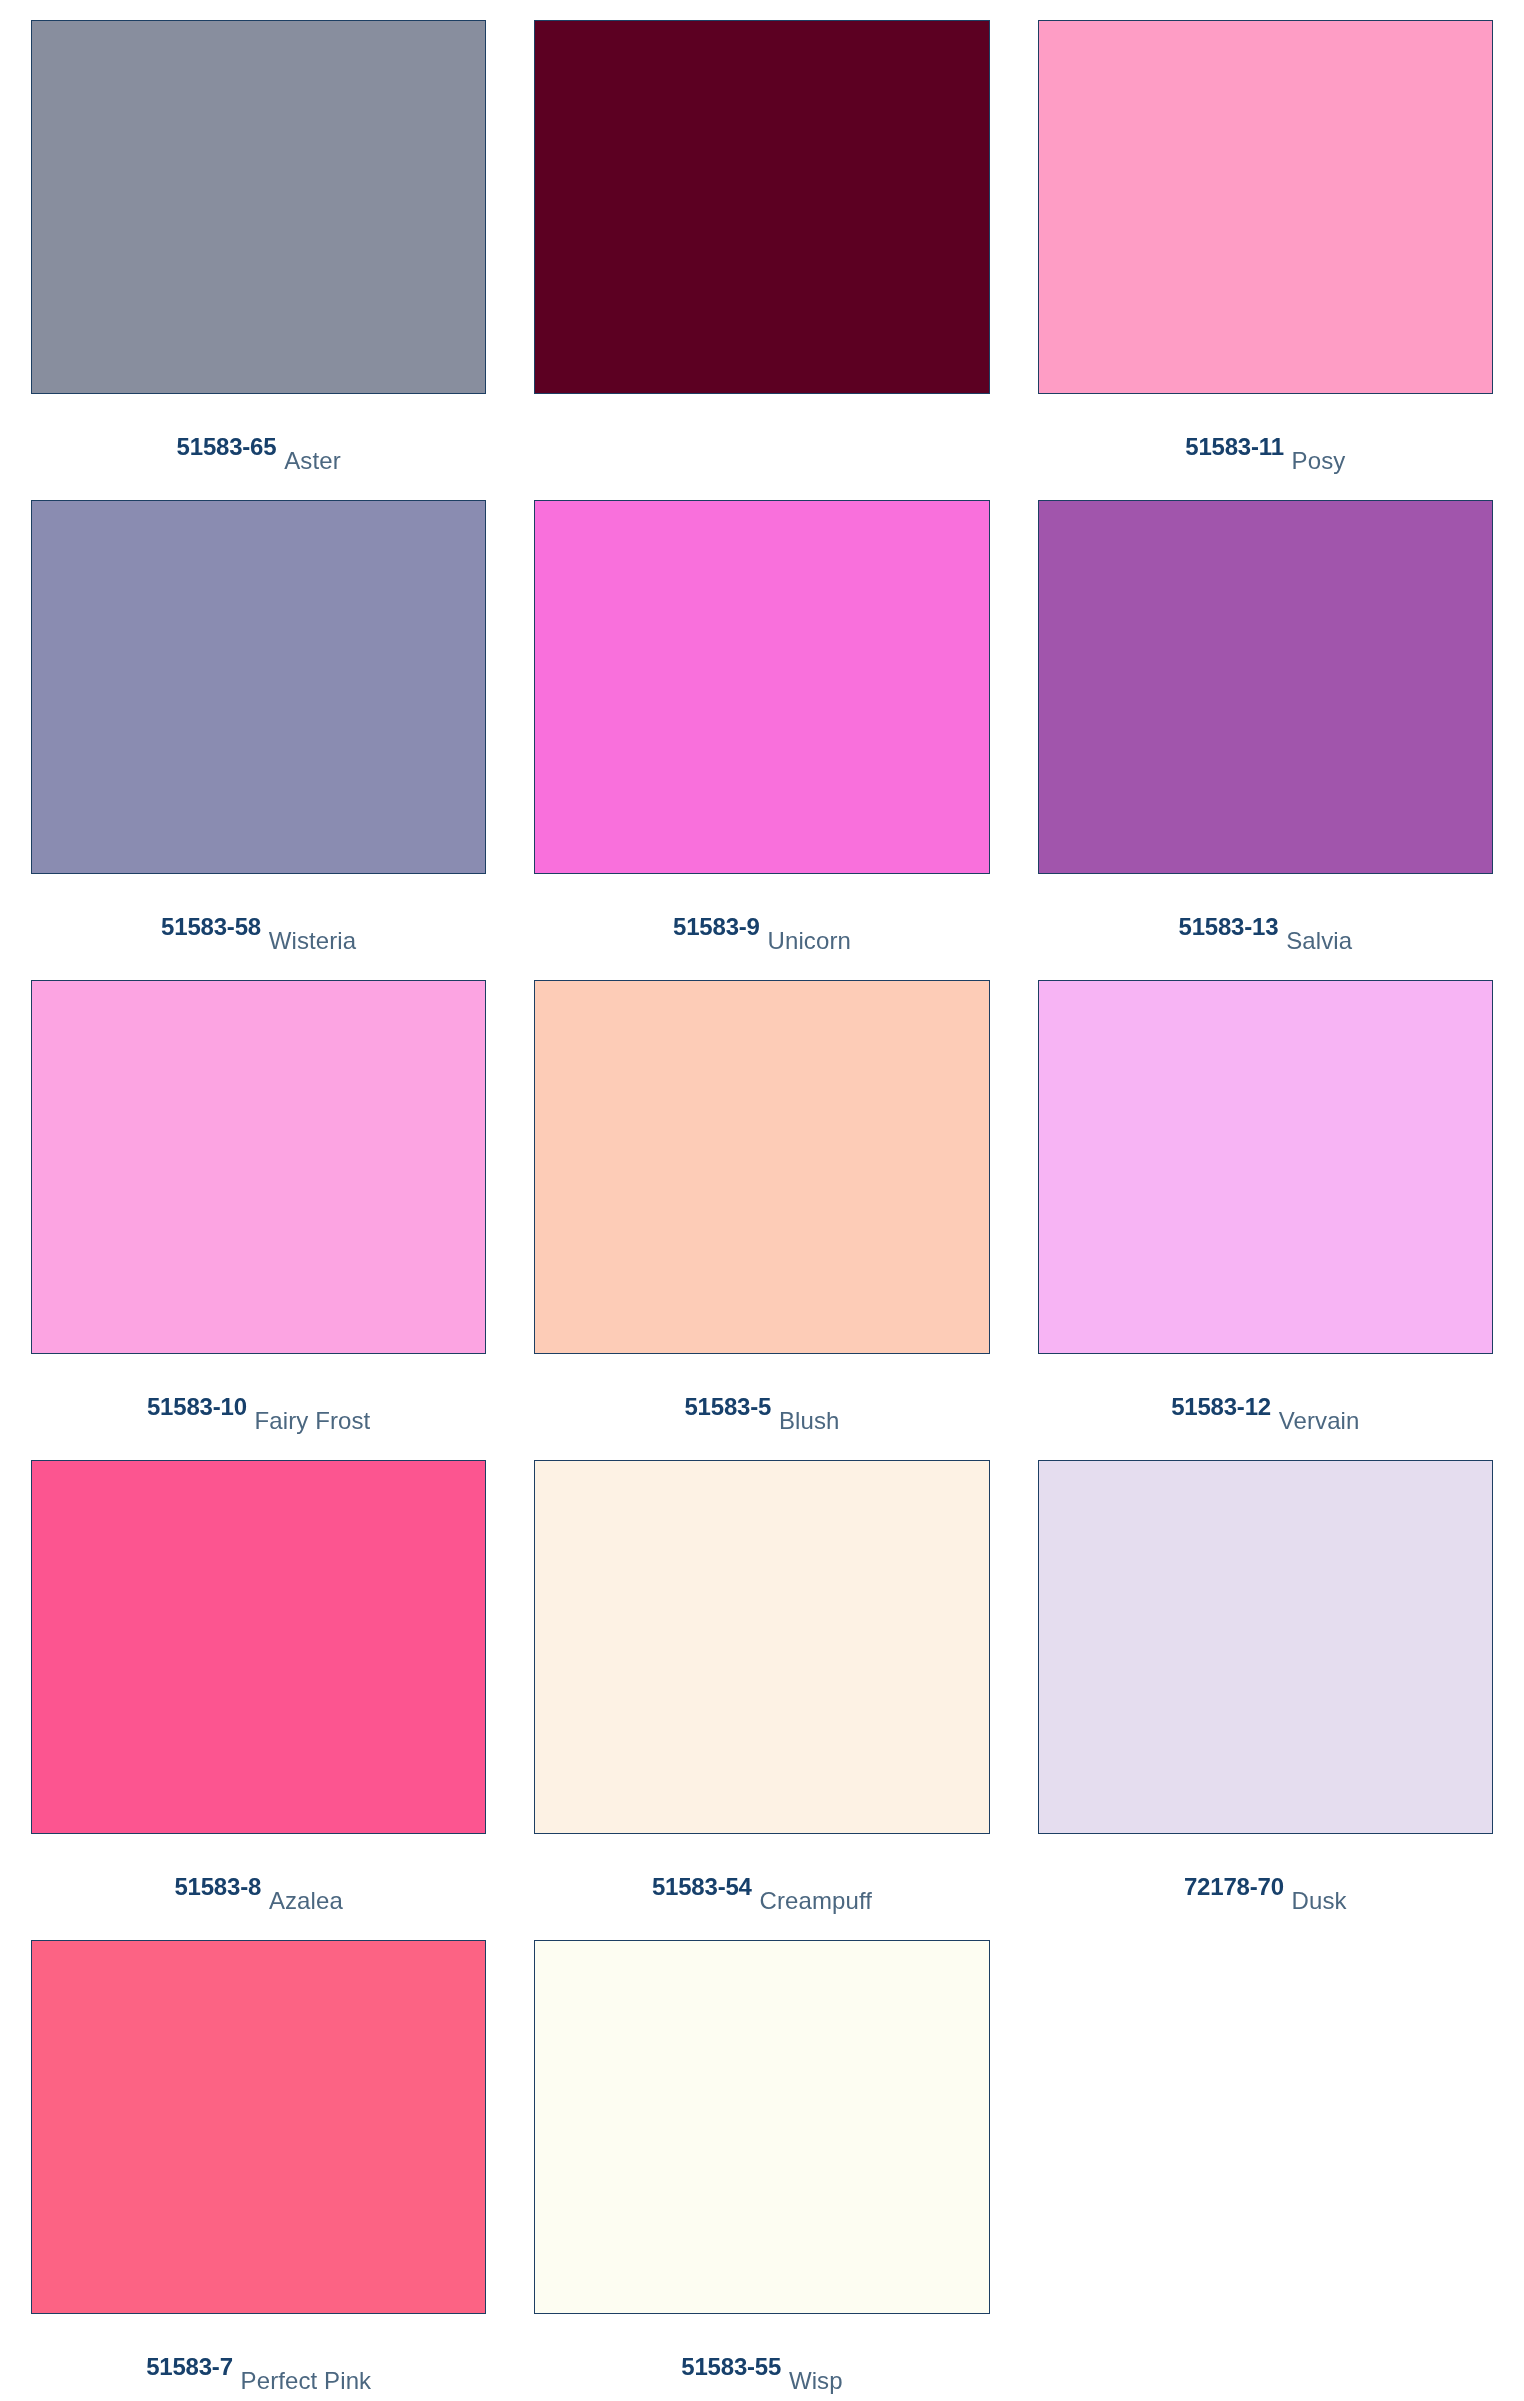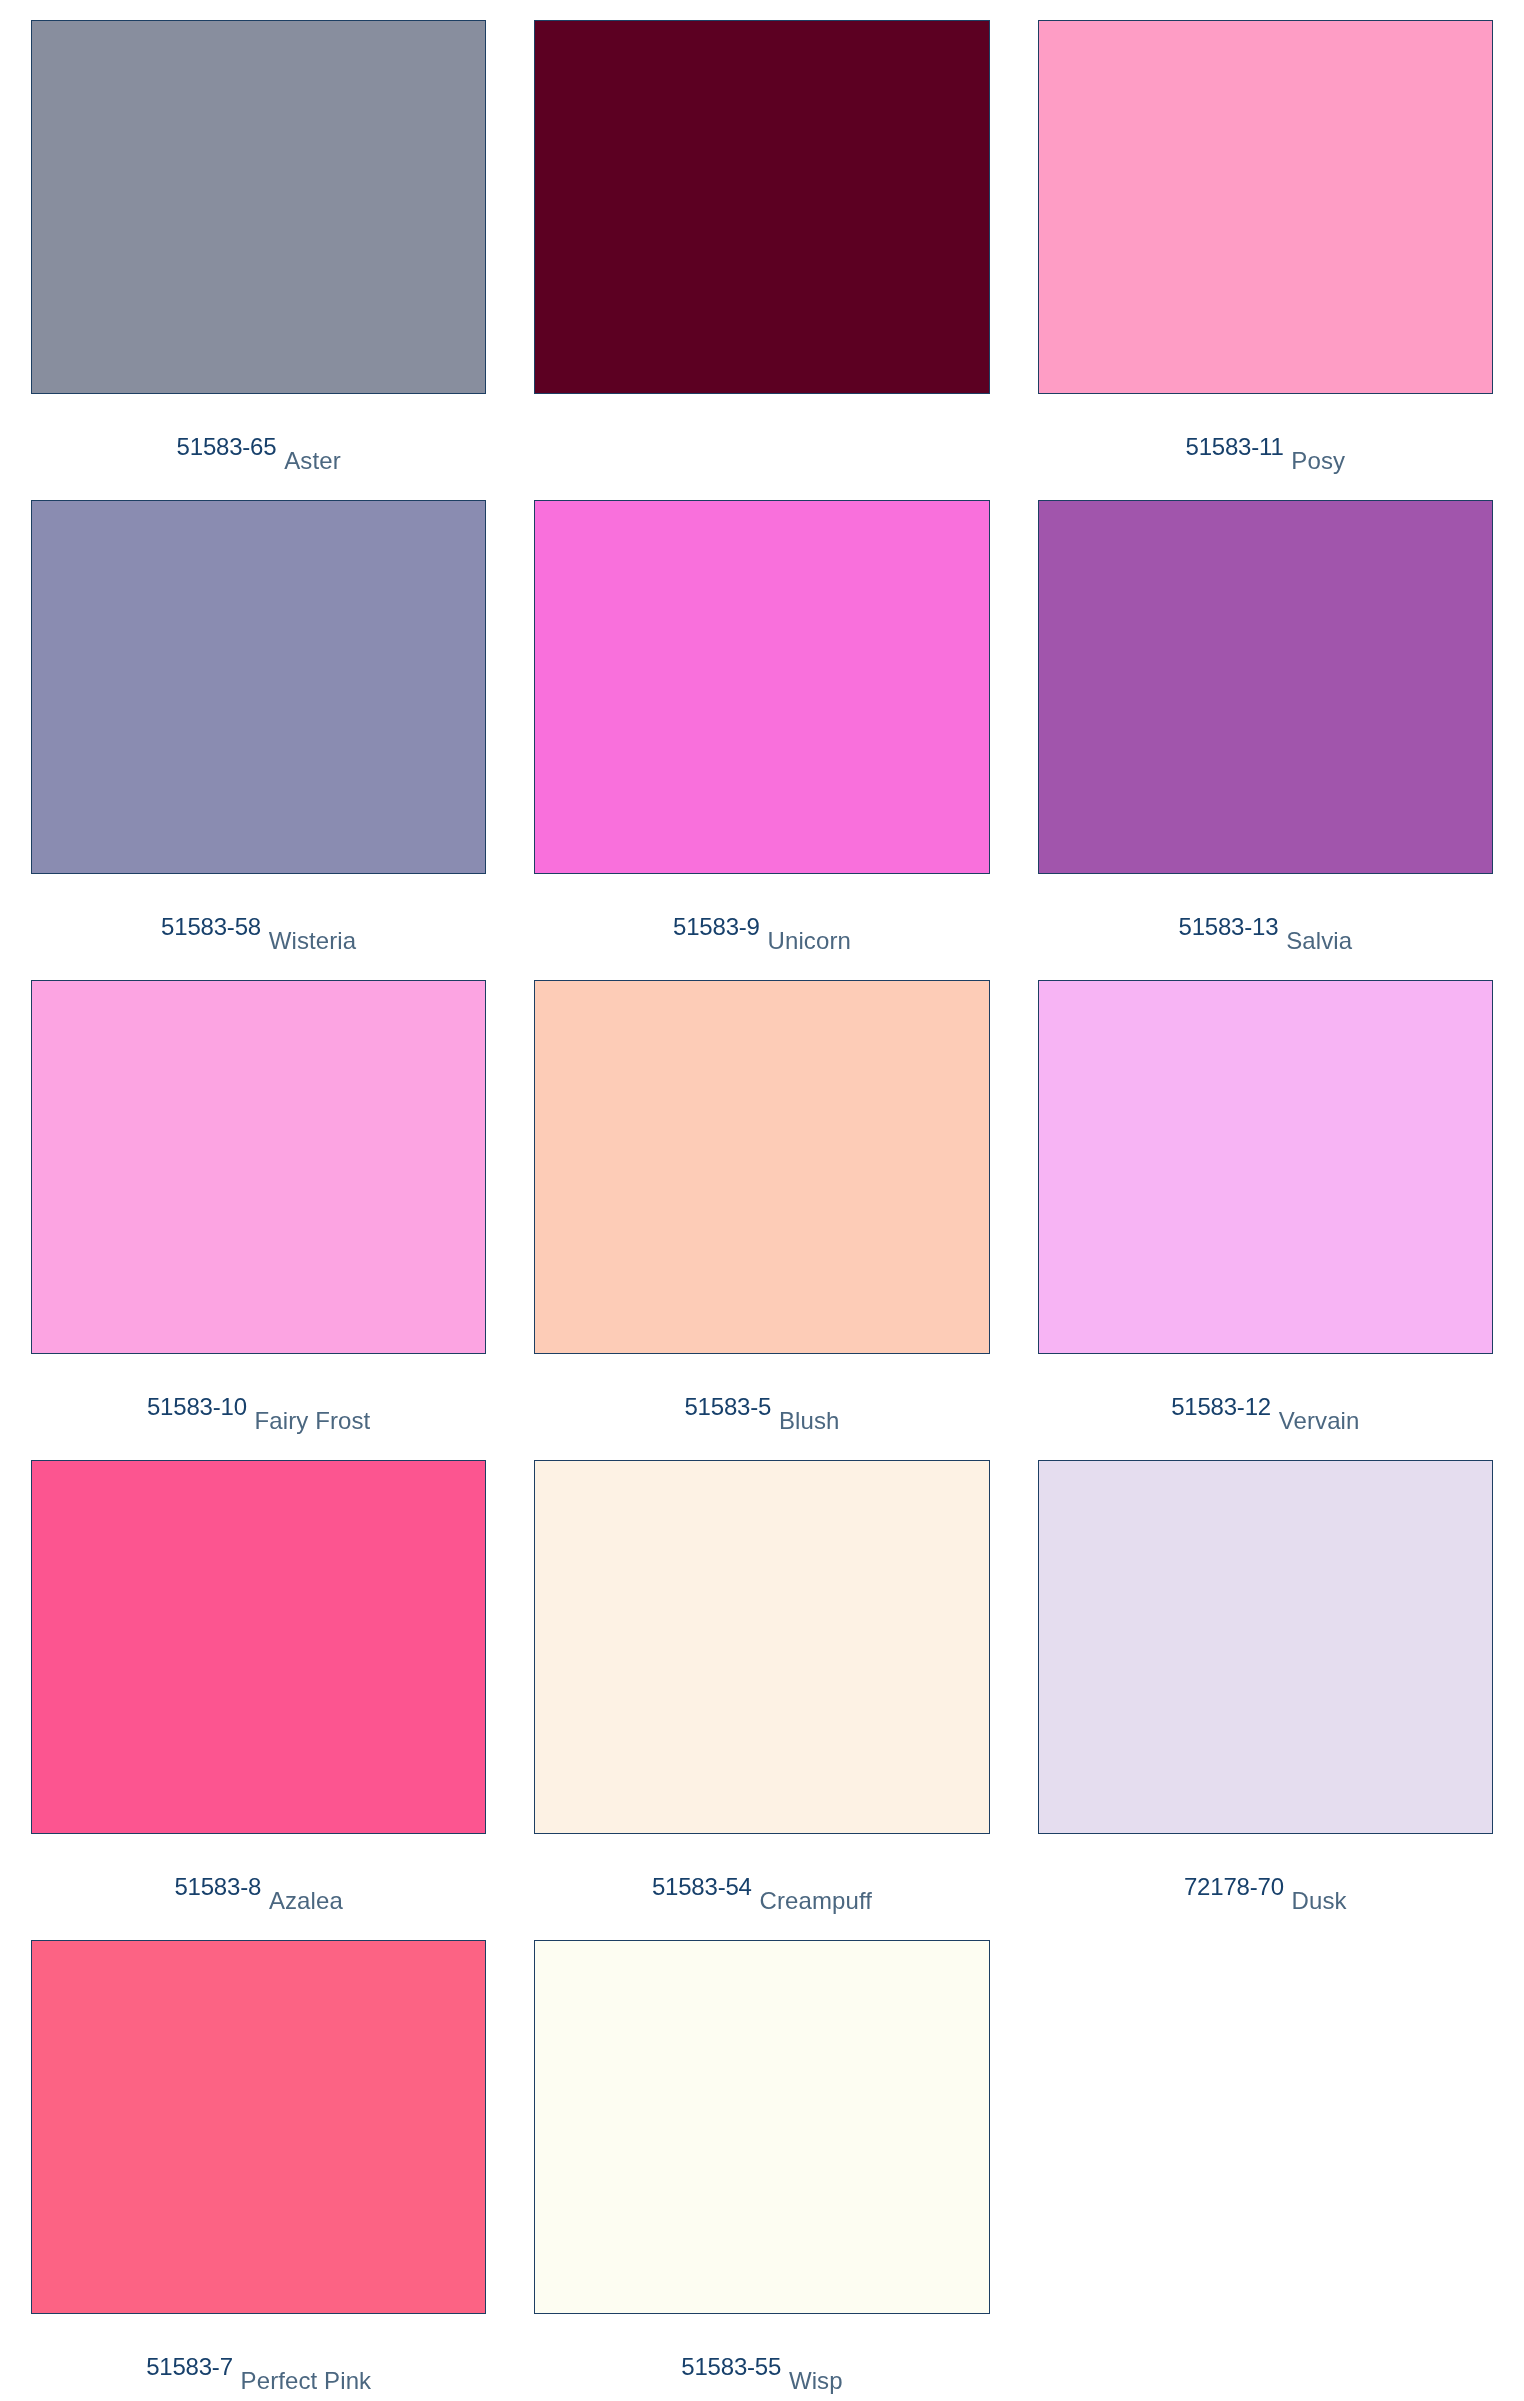--- a/index.html
+++ b/index.html
@@ -42,21 +42,21 @@
     height: 106px;
     display: flex;
     align-items: center;
     justify-content: center;
     gap: 0;
     white-space: nowrap;
   }
 
   .swatch-code {
     font-size: 24px;
-    font-weight: 400;
+    font-weight: 700;
     color: #17406b;
     letter-spacing: -0.2px;
   }
 
   .swatch-name {
     font-size: 24px;
     font-weight: 400;
     color: #4b6780;
     letter-spacing: 0.1px;
     padding-left: 7.8px;

